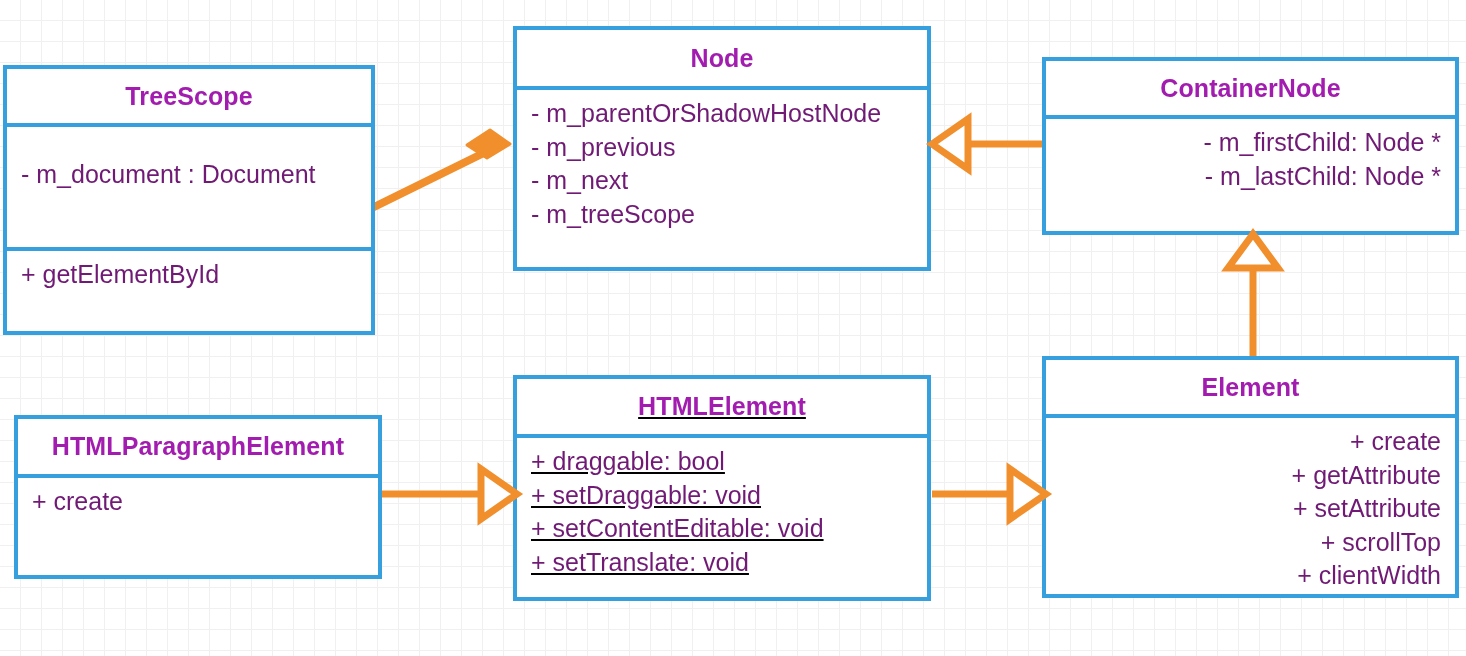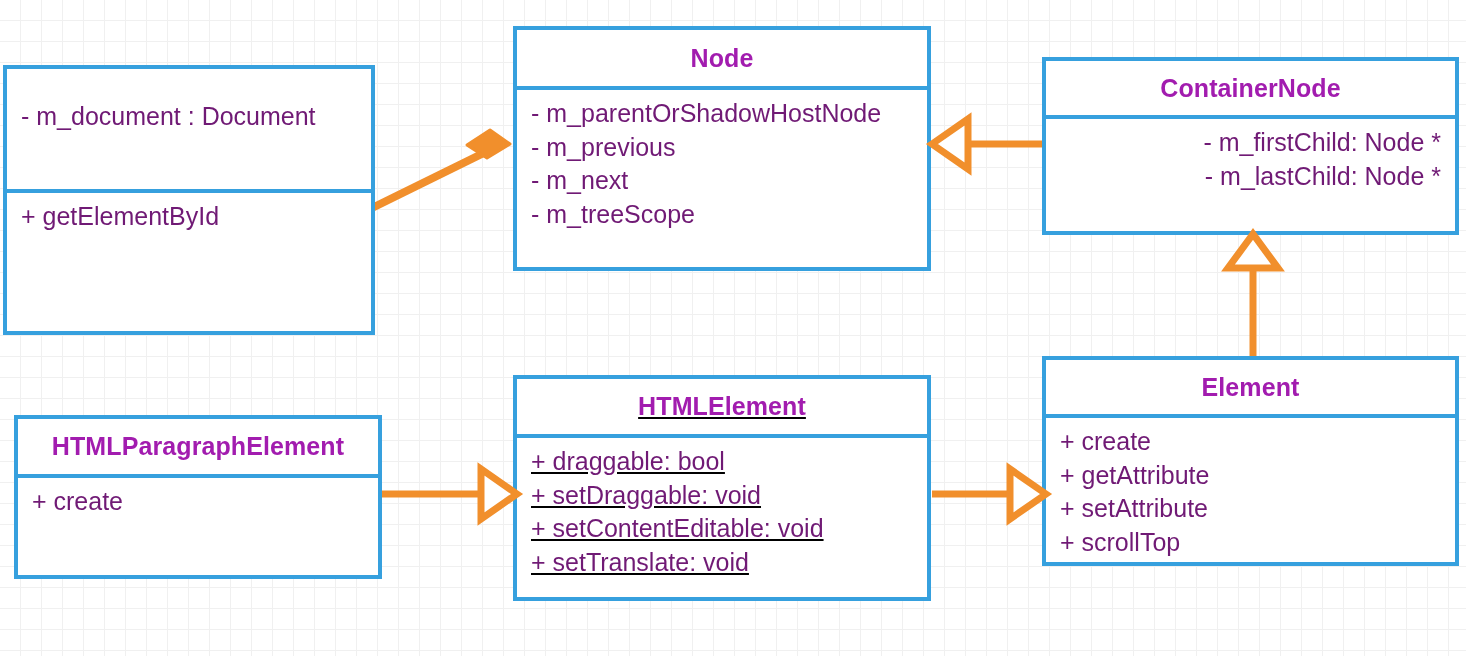--- a/index.html
+++ b/index.html
@@ -92,20 +92,23 @@
     <line x1="1042" y1="144" x2="962" y2="144" stroke="#f18f2c" stroke-width="7" stroke-linecap="butt"></line>
 
     <line x1="1253" y1="356" x2="1253" y2="255" stroke="#f18f2c" stroke-width="7" stroke-linecap="butt"></line>
 
     <line x1="932" y1="494" x2="1017" y2="494" stroke="#f18f2c" stroke-width="7" stroke-linecap="butt"></line>
 
     <line x1="382" y1="494" x2="497" y2="494" stroke="#f18f2c" stroke-width="7" stroke-linecap="butt"></line>
   </svg>
 
   <div class="uml-class" style="left:3px; top:65px; width:372px; height:270px;">
+    <div class="compartment title" style="height:58px;">
+      <span class="class-title">TreeScope</span>
+    </div>
     <div class="compartment body divided" style="height:100px;">
       <div class="member">- m_document : Document</div>
     </div>
     <div class="compartment body" style="flex:1;">
       <div class="member">+ getElementById</div>
     </div>
   </div>
 
   <div class="uml-class" style="left:513px; top:26px; width:418px; height:245px;">
     <div class="compartment title" style="height:60px;">
@@ -122,21 +125,21 @@
   <div class="uml-class" style="left:1042px; top:57px; width:417px; height:178px;">
     <div class="compartment title" style="height:58px;">
       <span class="class-title">ContainerNode</span>
     </div>
     <div class="compartment body" style="flex:1;text-align:right;">
       <div class="member">- m_firstChild: Node *</div>
       <div class="member">- m_lastChild: Node *</div>
     </div>
   </div>
 
-  <div class="uml-class" style="left:1042px; top:356px; width:417px; height:210px;">
+  <div class="uml-class" style="left:1042px; top:356px; width:417px; height:242px;text-align:right;">
     <div class="compartment title" style="height:58px;">
       <span class="class-title">Element</span>
     </div>
     <div class="compartment body" style="flex:1;">
       <div class="member">+ create</div>
       <div class="member">+ getAttribute</div>
       <div class="member">+ setAttribute</div>
       <div class="member">+ scrollTop</div>
       <div class="member">+ clientWidth</div>
     </div>

